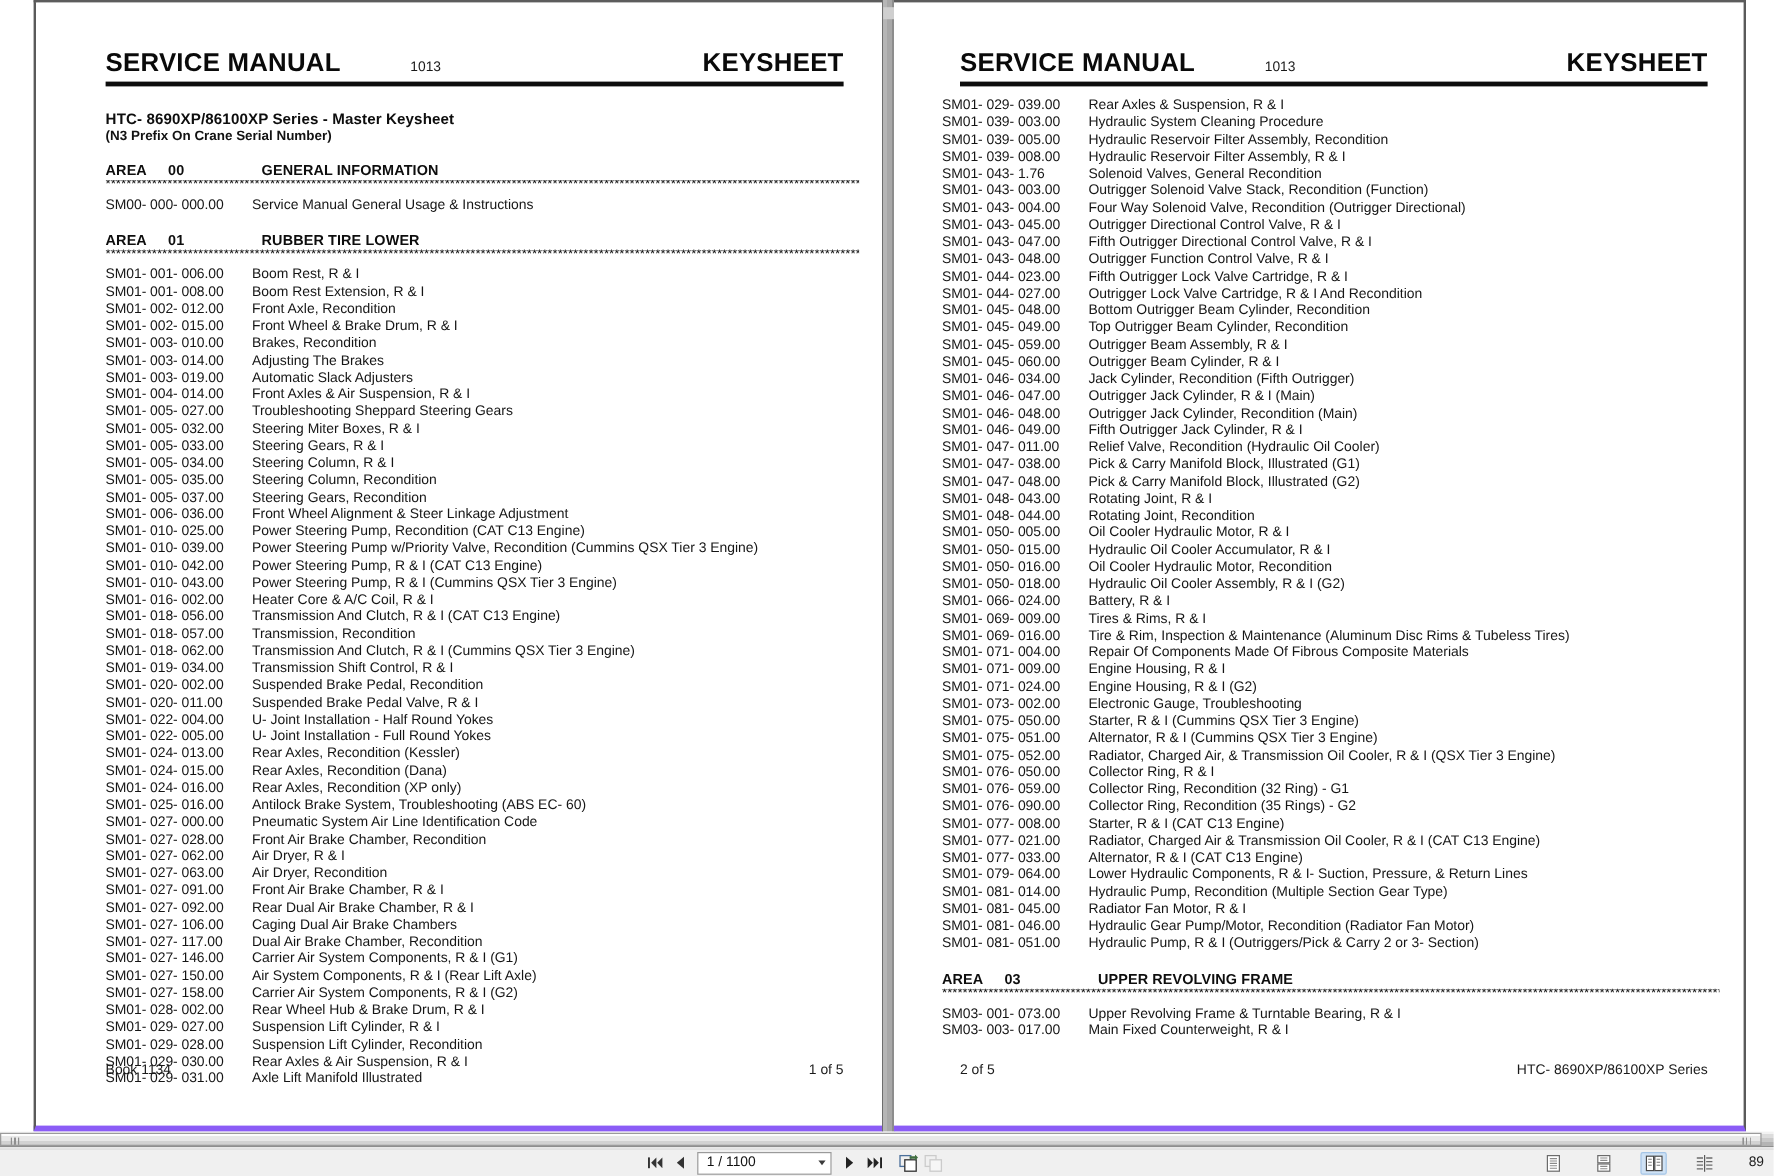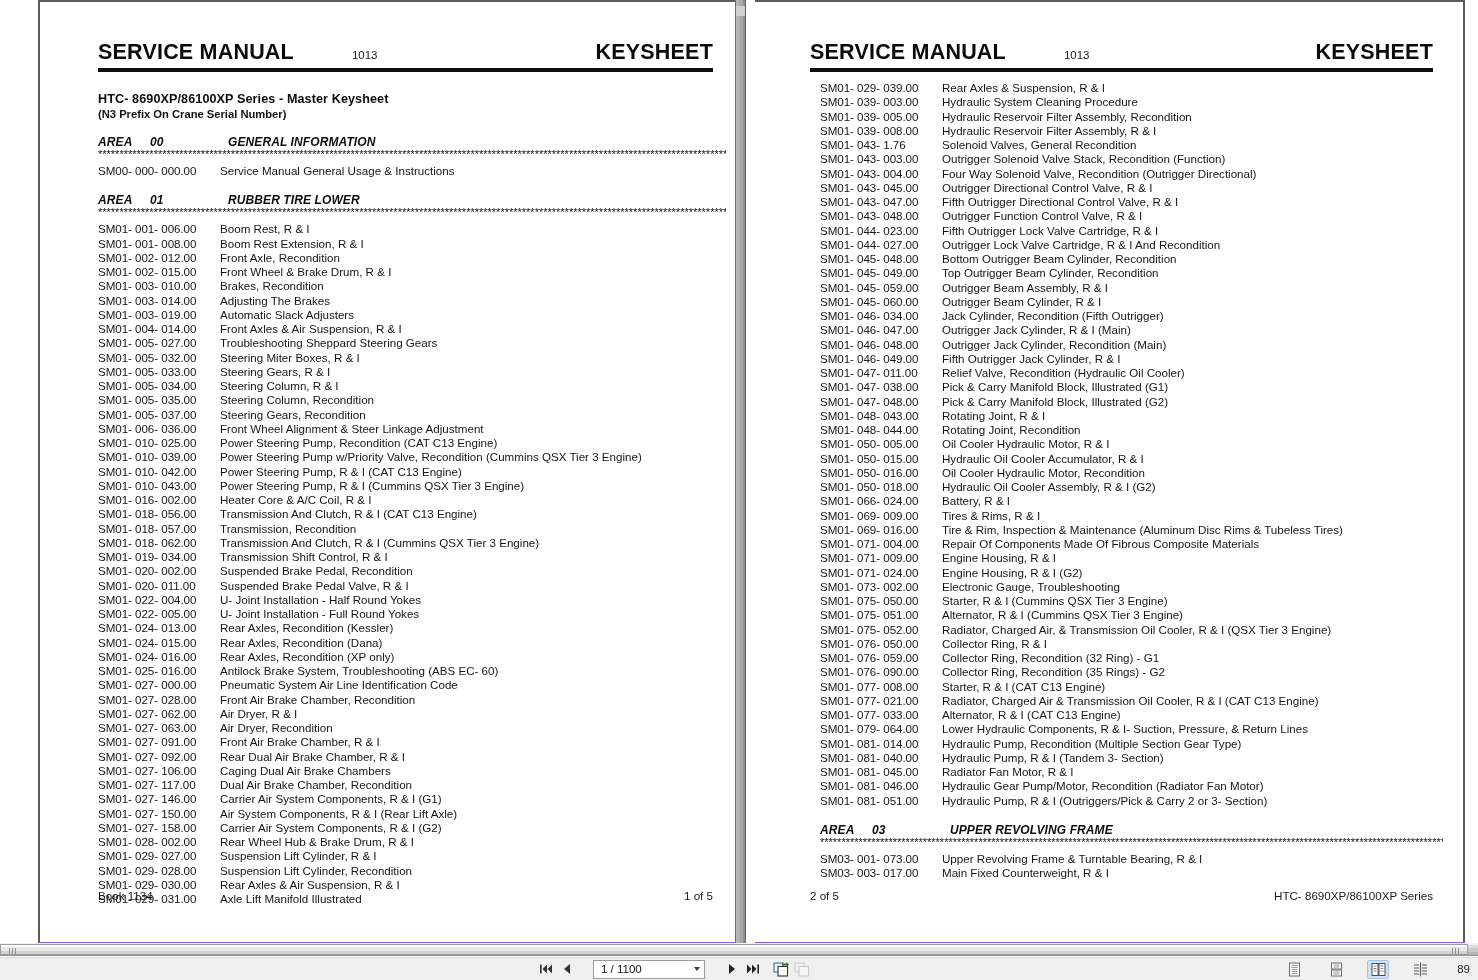--- a/index.html
+++ b/index.html
@@ -28,23 +28,22 @@
     width: 9px; height: 10px;
     background: #cfcfcf;
   }
 
   .page {
     position: absolute;
     top: 0;
     height: 943px;
     background: #ffffff;
     border-top: 2px solid #5c5c5c;
-    border-bottom: 1px solid #8b5cf6;
+    border-bottom: 5px solid #8b5cf6;
     overflow: hidden;
-    margin-left: 10px;
   }
   .page-left  { left: 28px;  width: 708px; border-left: 2px solid #5a5a5a; }
   .page-right { left: 745px; width: 710px; border-right: 2px solid #5a5a5a; }
 
   .page-inner { position: relative; width: 100%; height: 100%; }
 
   
   .doc-header {
     position: absolute;
     left: 58px; right: 33px; top: 38px;
@@ -74,38 +73,37 @@
     height: 4px; background: #0d0d0d;
   }
 
   
   .doc-body {
     position: absolute;
     left: 58px; right: 20px; top: 84px; bottom: 60px;
     font-size: 11.6px;
     color: #121212;
   }
-  .page-right .doc-body { left: 65px; top: 76px; }
+  .page-right .doc-body { left: 40px; top: 76px; }
 
   .doc-subtitle {
     font-size: 12.6px; font-weight: bold; color: #0d0d0d;
     margin-top: 6px;
     letter-spacing: .1px;
   }
   .doc-subnote {
     font-size: 11.2px; font-weight: bold; color: #121212;
     margin-top: 2px;
   }
 
   .area-head {
     display: flex;
     font-size: 12px; font-weight: bold; color: #0d0d0d;
     margin-top: 15px;
     letter-spacing: .1px;
-    font-style: italic;
   }
   .area-head .area-word { width: 52px; }
   .area-head .area-num  { width: 78px; }
   .area-head .area-name { }
 
   .stars {
     font-size: 11px;
     color: #111;
     letter-spacing: 0px;
     line-height: 9px;
@@ -193,21 +191,21 @@
     color: #2b2b2b;
   }
   .tb-btn svg { display: block; }
   .tb-btn.disabled { opacity: .42; }
 
   .page-field {
     width: 112px; height: 19px;
     background: #ffffff;
     border: 1px solid #9a9a9a;
     display: flex; align-items: center;
-    margin: 0 16px;
+    margin: 0 4px;
     padding: 0 4px 0 7px;
     font-size: 11.5px; color: #111;
   }
   .page-field .caret {
     margin-left: auto;
     width: 0; height: 0;
     border-left: 3.5px solid transparent;
     border-right: 3.5px solid transparent;
     border-top: 4px solid #3a3a3a;
   }
@@ -668,24 +666,20 @@
               <span class="code">SM01- 077- 033.00</span>
               <span class="desc">Alternator, R &amp; I (CAT C13 Engine)</span>
             </div>
             <div class="entry">
               <span class="code">SM01- 079- 064.00</span>
               <span class="desc">Lower Hydraulic Components, R &amp; I-  Suction, Pressure, &amp; Return Lines</span>
             </div>
             <div class="entry">
               <span class="code">SM01- 081- 014.00</span>
               <span class="desc">Hydraulic Pump, Recondition (Multiple Section Gear Type)</span>
-            </div>
-            <div class="entry">
-              <span class="code">SM01- 081- 040.00</span>
-              <span class="desc">Hydraulic Pump, R &amp; I  (Tandem 3-  Section)</span>
             </div>
             <div class="entry">
               <span class="code">SM01- 081- 045.00</span>
               <span class="desc">Radiator Fan Motor, R &amp; I</span>
             </div>
             <div class="entry">
               <span class="code">SM01- 081- 046.00</span>
               <span class="desc">Hydraulic Gear Pump/Motor, Recondition (Radiator Fan Motor)</span>
             </div>
             <div class="entry">

